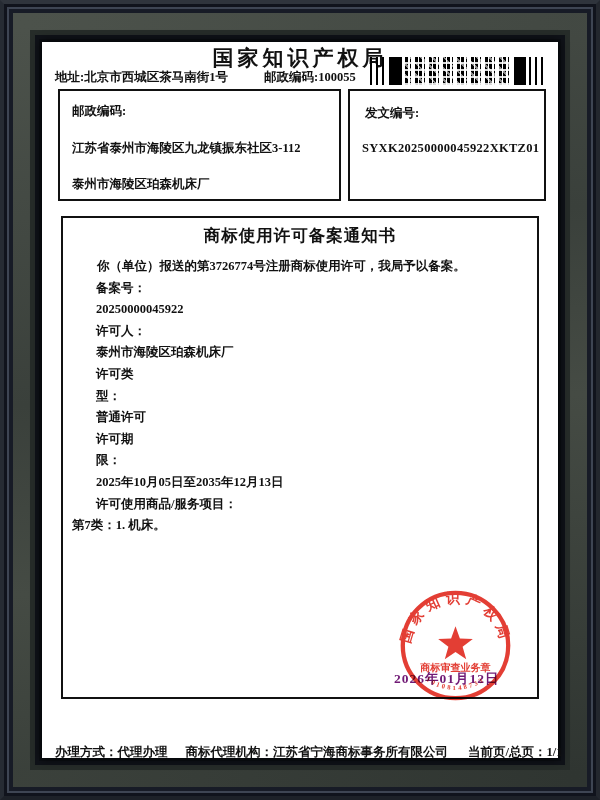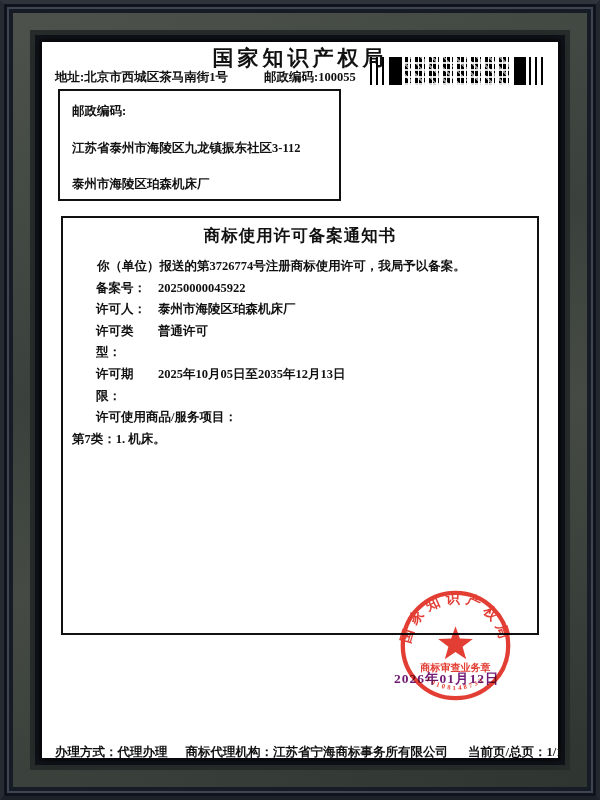--- a/index.html
+++ b/index.html
@@ -43,26 +43,26 @@
   .box{border:2px solid #111;box-sizing:border-box;background:#fff;}
   .box-left{top:47px;left:16px;width:283px;height:112px;}
   .box-right{top:47px;left:306px;width:198px;height:112px;}
   .box .l{position:absolute;font-size:12.5px;white-space:nowrap;}
   .bl1{top:12px;left:12px;}
   .bl2{top:49px;left:12px;}
   .bl3{top:85px;left:12px;}
   .br1{top:14px;left:15px;}
   .br2{top:50px;left:12px;font-size:12.5px;letter-spacing:0.3px;}
   
-  .main-box{top:174px;left:19px;width:478px;height:419px;border:2px solid #111;box-sizing:border-box;background:#fff;}
+  .main-box{top:174px;left:19px;width:478px;height:483px;border:2px solid #111;box-sizing:border-box;background:#fff;}
   .notice-title{margin:7px 0 0 0;text-align:center;font-size:16.5px;font-weight:bold;letter-spacing:1px;}
   .body-text{margin:9px 8px 0 9px;font-size:12.5px;line-height:21.6px;}
   .body-text p{margin:0;}
   .indent{text-indent:2em;}
-  .frow{display:flex;padding-left:24px;}
+  .frow{display:flex;padding-left:24px;flex-direction:column;}
   .frow .lbl{width:62px;flex:none;}
   .goods-heading{padding-left:24px;}
   
   .seal{top:546px;left:356px;width:115px;height:115px;mix-blend-mode:multiply;opacity:.88;z-index:3;}
   .seal-date{top:628px;left:352px;width:130px;font-size:13.5px;letter-spacing:1px;color:#701a75;z-index:2;white-space:nowrap;}
   
   .doc-footer{top:702px;left:13px;right:13px;display:flex;justify-content:space-between;font-size:12.5px;white-space:nowrap;gap:20px;}
   .gap{margin-left:18px;}
 </style>
 </head>
@@ -89,20 +89,24 @@
       <div class="bc-block2"></div>
       <div class="bc-thin2"></div>
     </div>
 
     <div class="abs box box-left">
       <div class="l bl1">邮政编码:</div>
       <div class="l bl2">江苏省泰州市海陵区九龙镇振东社区3-112</div>
       <div class="l bl3">泰州市海陵区珀森机床厂</div>
     </div>
 
+    <div class="abs box box-right">
+      <div class="l br1">发文编号:</div>
+      <div class="l br2">SYXK20250000045922XKTZ01</div>
+    </div>
 
     <div class="abs main-box">
       <div class="notice-title">商标使用许可备案通知书</div>
       <div class="body-text">
         <p class="indent">你（单位）报送的第3726774号注册商标使用许可，我局予以备案。</p>
         <div class="frow">
           <span class="lbl">备案号：</span>
           <span class="val">20250000045922</span>
         </div>
         <div class="frow">

